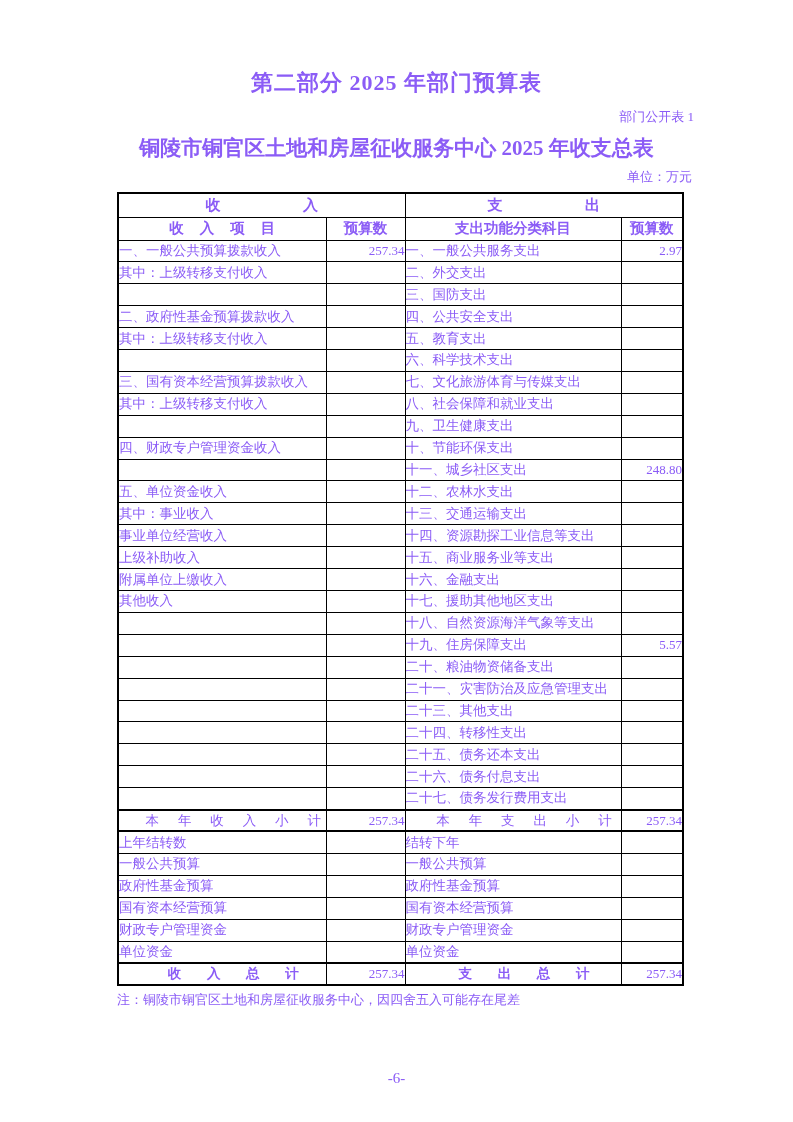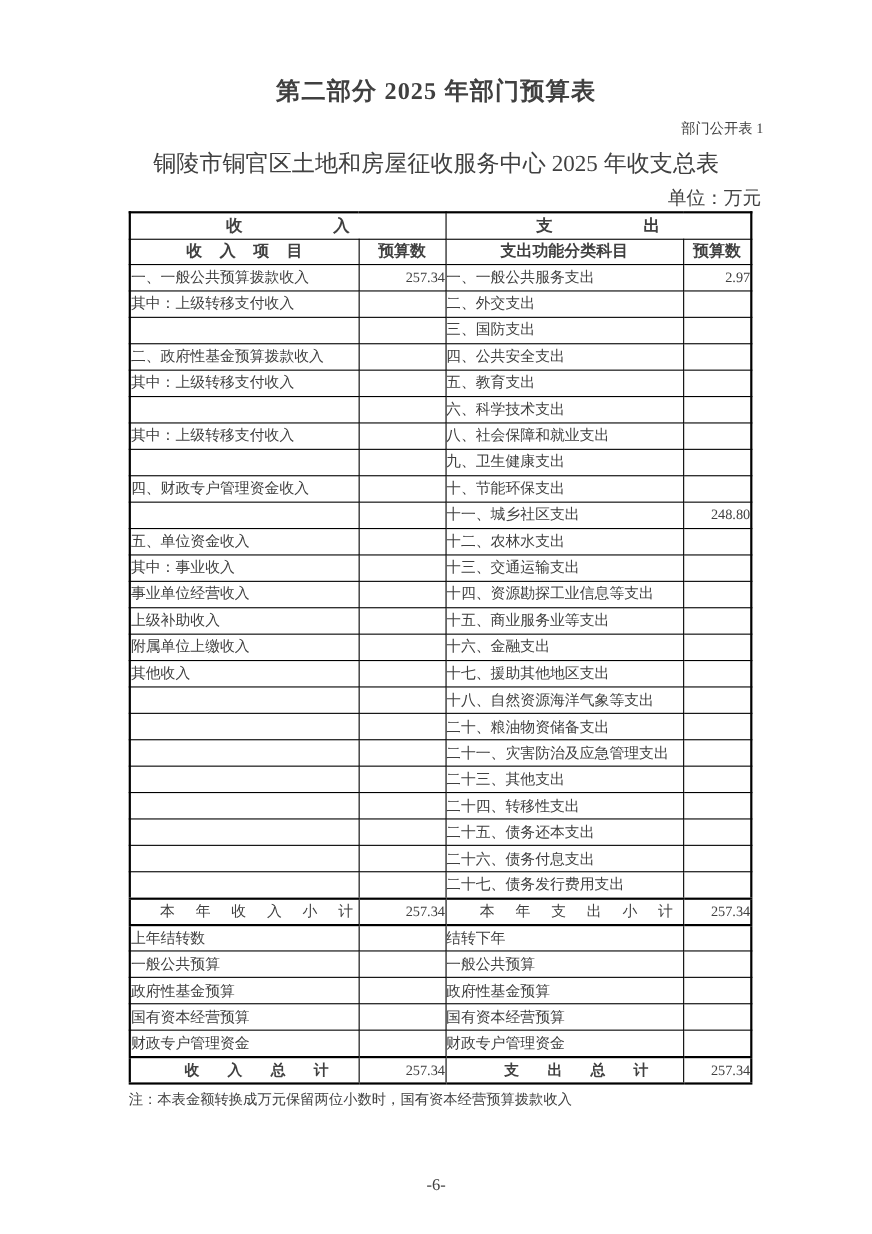--- a/index.html
+++ b/index.html
@@ -1,26 +1,26 @@
 <!DOCTYPE html>
 <html><head>
 <meta charset="utf-8">
 <style>
   html,body { margin:0; padding:0; background:#888; }
   .page {
     position:relative; width:793px; height:1122px; background:#ffffff;
-    margin:0 auto; overflow:hidden; color:#404040;
+    margin:0 auto; overflow:hidden; color:#8b5cf6;
     font-family:"Liberation Serif","DejaVu Serif",serif;
   }
   .main-title { position:absolute; top:68px; left:0; width:100%; text-align:center;
     font-size:22px; font-weight:bold; letter-spacing:1px; }
   .table-label { position:absolute; top:108px; right:99px; font-size:13px;text-align:right; }
   .sub-title { position:absolute; top:134px; left:0; width:100%; text-align:center;
-    font-size:21px; font-weight:normal; }
-  .unit-label { position:absolute; top:168px; right:101px; font-size:17px; }
+    font-size:21px; font-weight:bold; }
+  .unit-label { position:absolute; top:168px; right:101px; font-size:13px; }
 
   table.budget {
     position:absolute; left:117px; top:192px; width:565px; height:794px;
     border-collapse:collapse; table-layout:fixed;
     border:2px solid #000;
   }
   table.budget th, table.budget td {
     border:1px solid #000; padding:0; overflow:hidden; white-space:nowrap;
     vertical-align:middle;
   }
@@ -106,20 +106,26 @@
           <td class="lbl inde0">五、教育支出</td>
           <td class="num"></td>
         </tr>
         <tr>
           <td class="lbl indi0"></td>
           <td class="num"></td>
           <td class="lbl inde0">六、科学技术支出</td>
           <td class="num"></td>
         </tr>
         <tr>
+          <td class="lbl indi0">三、国有资本经营预算拨款收入</td>
+          <td class="num"></td>
+          <td class="lbl inde0">七、文化旅游体育与传媒支出</td>
+          <td class="num"></td>
+        </tr>
+        <tr>
           <td class="lbl indi1">其中：上级转移支付收入</td>
           <td class="num"></td>
           <td class="lbl inde0">八、社会保障和就业支出</td>
           <td class="num"></td>
         </tr>
         <tr>
           <td class="lbl indi0"></td>
           <td class="num"></td>
           <td class="lbl inde0">九、卫生健康支出</td>
           <td class="num"></td>
@@ -174,20 +180,26 @@
         </tr>
         <tr>
           <td class="lbl indi0"></td>
           <td class="num"></td>
           <td class="lbl inde0">十八、自然资源海洋气象等支出</td>
           <td class="num"></td>
         </tr>
         <tr>
           <td class="lbl indi0"></td>
           <td class="num"></td>
+          <td class="lbl inde0">十九、住房保障支出</td>
+          <td class="num">5.57</td>
+        </tr>
+        <tr>
+          <td class="lbl indi0"></td>
+          <td class="num"></td>
           <td class="lbl inde0">二十、粮油物资储备支出</td>
           <td class="num"></td>
         </tr>
         <tr>
           <td class="lbl indi0"></td>
           <td class="num"></td>
           <td class="lbl inde0">二十一、灾害防治及应急管理支出</td>
           <td class="num"></td>
         </tr>
         <tr>
@@ -249,24 +261,30 @@
           <td class="num"></td>
           <td class="lbl inde1">国有资本经营预算</td>
           <td class="num"></td>
         </tr>
         <tr>
           <td class="lbl indi1">财政专户管理资金</td>
           <td class="num"></td>
           <td class="lbl inde1">财政专户管理资金</td>
           <td class="num"></td>
         </tr>
+        <tr>
+          <td class="lbl indi1">单位资金</td>
+          <td class="num"></td>
+          <td class="lbl inde1">单位资金</td>
+          <td class="num"></td>
+        </tr>
         <tr class="total">
           <td class="lbl ctr"><span class="sp-tot">收入总计</span></td>
           <td class="num">257.34</td>
           <td class="lbl ctr"><span class="sp-tot">支出总计</span></td>
           <td class="num">257.34</td>
         </tr>
       </tbody>
   </table>
 
-  <div class="note">注：本表金额转换成万元保留两位小数时，国有资本经营预算拨款收入</div>
+  <div class="note">注：铜陵市铜官区土地和房屋征收服务中心，因四舍五入可能存在尾差</div>
   <div class="page-number">-6-</div>
 </div>
 
 </body></html>

